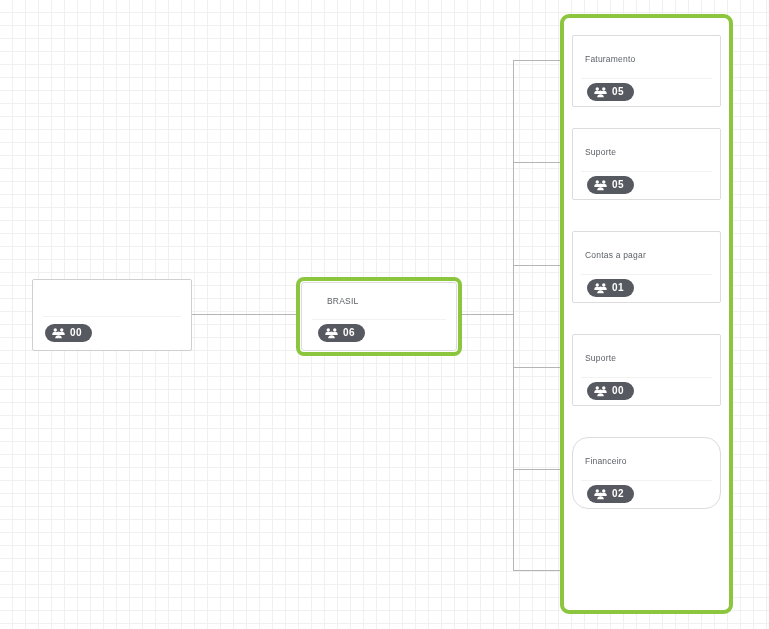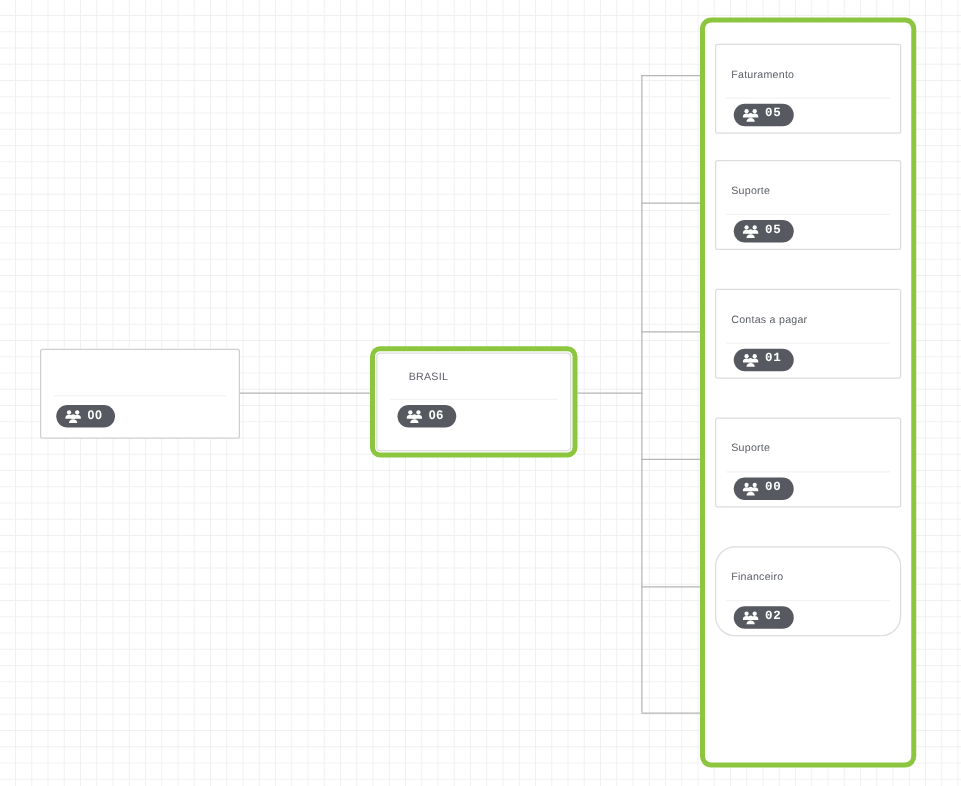--- a/index.html
+++ b/index.html
@@ -80,21 +80,21 @@
   
   #root-node {
     left: 32px; top: 279px; width: 160px; height: 72px;
   }
   #root-node .badge { top: 44px; }
   #root-node .node-divider { top: 36px; }
 
   
   #brasil-wrap {
     position: absolute;
-    left: 296px; top: 277px; width: 166px; height: 89px;
+    left: 296px; top: 277px; width: 166px; height: 79px;
     border: 4px solid var(--sel, #8cc63e);
     border-radius: 8px;
     background: #ffffff;
   }
   #brasil-node {
     position: absolute;
     left: 1px; top: 1px; right: 1px; bottom: 1px;
     background: #fff;
     border: 1px solid #dcdcdc;
     border-radius: 3px;
@@ -115,21 +115,21 @@
     position: absolute;
     left: 8px;
     width: 149px;
     height: 72px;
     background: #ffffff;
     border: 1px solid #dcdcdc;
     border-radius: 2px;
   }
   .dept-card .node-title { top: 18px; left: 12px; }
   .dept-card .node-divider { top: 42px; left: 8px; right: 8px; }
-  .dept-card .badge { top: 47px; left: 14px; font-family: Liberation Mono, monospace; }
+  .dept-card .badge { top: 47px; left: 14px; }
 </style>
 </head>
 <body>
 
 <div id="canvas">
 
   <div class="line-h" style="left:192px; top:314px; width:104px;"></div>
 
   <div class="line-h" style="left:462px; top:314px; width:52px;"></div>
 

